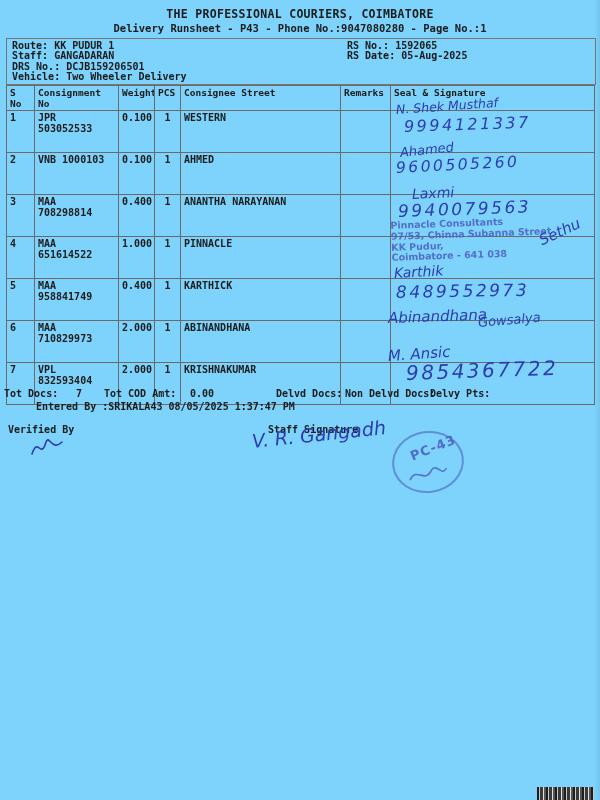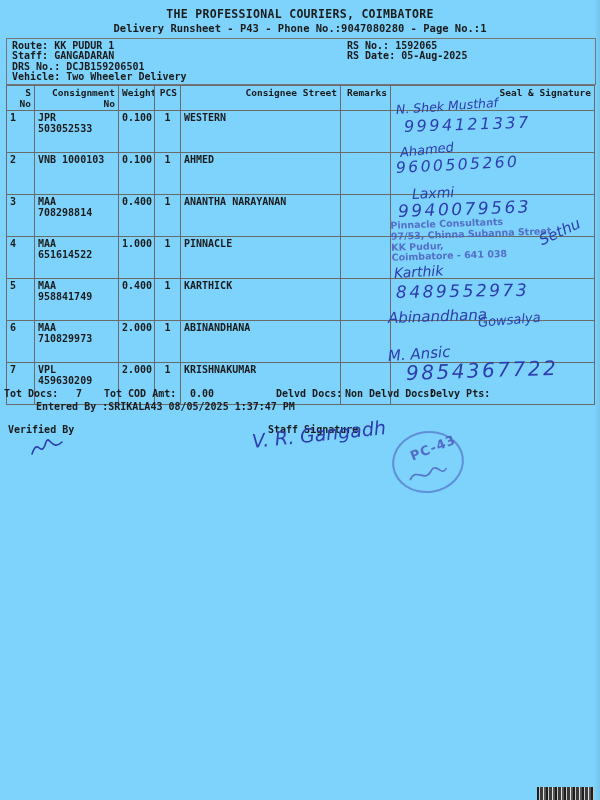--- a/index.html
+++ b/index.html
@@ -6,21 +6,21 @@
   body{background:#ffffff;}
   .page{position:relative;width:600px;height:800px;background:#7dd3fc;font-family:"DejaVu Sans Mono",monospace;color:#1b1b1b;overflow:hidden;}
   .scan-edge{position:absolute;right:0;top:0;width:6px;height:100%;background:linear-gradient(90deg,rgba(0,0,0,0),rgba(0,0,0,0.07));}
   .doc-title{position:absolute;top:7px;left:0;width:100%;text-align:center;font-weight:700;font-size:11.5px;letter-spacing:.3px;}
   .doc-subtitle{position:absolute;top:22px;left:0;width:100%;text-align:center;font-weight:700;font-size:10.5px;}
   .info-box{position:absolute;left:6px;top:38px;width:588px;height:45px;border:1px solid #777;}
   .info-left{position:absolute;left:5px;top:2px;font-size:10px;font-weight:700;line-height:10.4px;}
   .info-right{position:absolute;left:340px;top:2px;font-size:10px;font-weight:700;line-height:10.4px;}
   table.runsheet{position:absolute;left:6px;top:85px;width:588px;border-collapse:collapse;table-layout:fixed;}
   .runsheet th,.runsheet td{border:1px solid #6a6a6a;font-weight:700;padding:1px 3px;vertical-align:top;text-align:left;overflow:hidden;}
-  .runsheet th{font-size:9.5px;height:13px;text-align:right;}
+  .runsheet th{font-size:9.5px;height:13px;}
   .runsheet td{font-size:10px;height:39px;}
   .runsheet td.c-pcs{text-align:center;}
   .pline{position:absolute;font-size:10px;font-weight:700;white-space:nowrap;}
   .pline.small{font-size:10px;margin-left:28px;}
   .hw{position:absolute;color:#2e3dae;font-family:"DejaVu Sans",sans-serif;font-style:italic;white-space:nowrap;transform-origin:left center;}
   .hw.phone{letter-spacing:2.5px;font-weight:500;}
   .stamp-block{position:absolute;left:391px;top:218px;color:rgba(77,97,192,.88);font-family:"DejaVu Sans",sans-serif;font-size:9.5px;font-weight:700;line-height:10.8px;transform:rotate(-2deg);}
   .round-stamp{position:absolute;left:392px;top:431px;width:68px;height:58px;border:2px solid rgba(77,97,192,.6);border-radius:50%;transform:rotate(-8deg);}
   .round-stamp .stamp-code{position:absolute;left:17px;top:8px;font-family:"DejaVu Sans",sans-serif;font-size:13px;font-weight:700;color:rgba(77,97,192,.9);transform:rotate(-14deg);letter-spacing:1px;}
   .sig-svg{position:absolute;}
@@ -120,21 +120,21 @@
         <td>6</td>
         <td>MAA 710829973</td>
         <td>2.000</td>
         <td class="c-pcs">1</td>
         <td>ABINANDHANA</td>
         <td></td>
         <td></td>
       </tr>
       <tr>
         <td>7</td>
-        <td>VPL 459630209</td>
+        <td>VPL 832593404</td>
         <td>2.000</td>
         <td class="c-pcs">1</td>
         <td>KRISHNAKUMAR</td>
         <td></td>
         <td></td>
       </tr>
     </tbody>
   </table>
 
   <div class="hw" style="left:396px;top:102px;font-size:12.5px;transform:rotate(-4deg);">N. Shek Musthaf</div>

